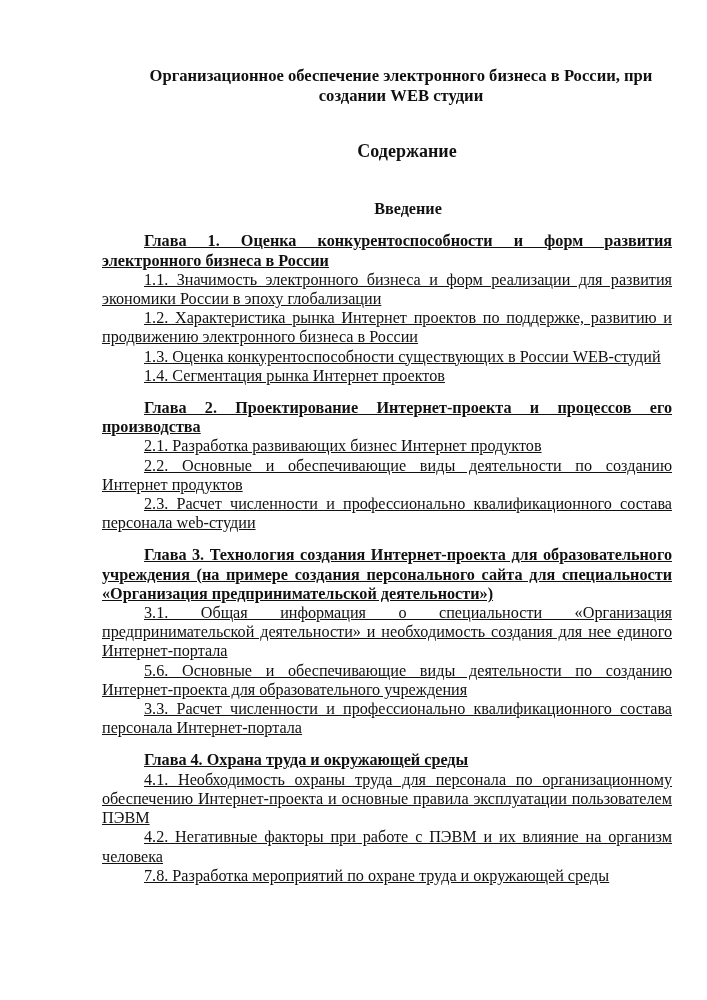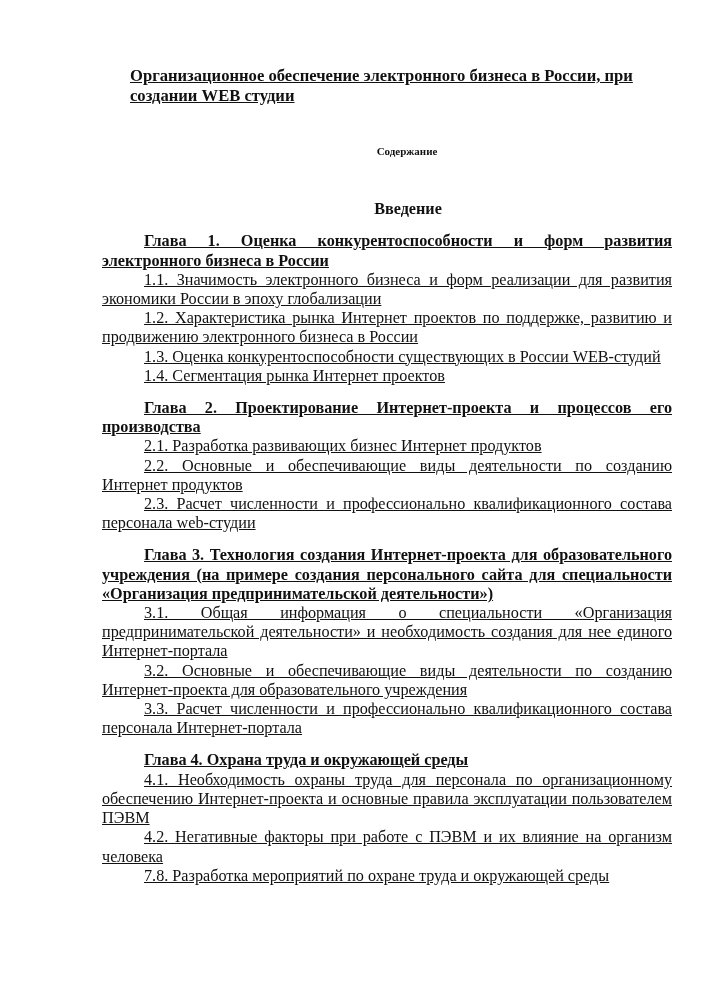--- a/index.html
+++ b/index.html
@@ -18,32 +18,32 @@
     .page {
       position: absolute;
       left: 102px;
       top: 66px;
       width: 570px;
       font-size: 16.2px;
       line-height: 19.2px;
     }
     .title {
       font-weight: bold;
+      text-align: center;
       margin: 0;
       font-size: 16.6px;
       line-height: 20px;
       padding-left: 28px;
-      text-decoration: underline;
     }
     .toc-heading {
       font-weight: bold;
       text-align: center;
       margin: 8px;
       margin-top: 36px;
-      font-size: 11px;
+      font-size: 18px;
       padding-left: 40px;
     }
     .intro {
       font-weight: bold;
       margin: 0;
       margin-top: 39px;
       text-indent: 42px;
       text-align: center;
     }
     .chapter {
@@ -81,21 +81,21 @@
   <div class="chapter">
     <p class="chapter-title">Глава 2. Проектирование Интернет-проекта и процессов его производства</p>
     <p class="section">2.1. Разработка развивающих бизнес Интернет продуктов</p>
     <p class="section">2.2. Основные и обеспечивающие виды деятельности по созданию Интернет продуктов</p>
     <p class="section">2.3. Расчет численности и профессионально квалификационного состава персонала web-студии</p>
   </div>
 
   <div class="chapter">
     <p class="chapter-title">Глава 3. Технология создания Интернет-проекта для образовательного учреждения (на примере создания персонального сайта для специальности «Организация предпринимательской деятельности»)</p>
     <p class="section">3.1. Общая информация о специальности «Организация предпринимательской деятельности» и необходимость создания для нее единого Интернет-портала</p>
-    <p class="section">3.2. Основные и обеспечивающие виды деятельности по созданию Интернет-проекта для образовательного учреждения</p>
+    <p class="section">5.6. Основные и обеспечивающие виды деятельности по созданию Интернет-проекта для образовательного учреждения</p>
     <p class="section">3.3. Расчет численности и профессионально квалификационного состава персонала Интернет-портала</p>
   </div>
 
   <div class="chapter">
     <p class="chapter-title">Глава 4. Охрана труда и окружающей среды</p>
     <p class="section">4.1. Необходимость охраны труда для персонала по организационному обеспечению Интернет-проекта и основные правила эксплуатации пользователем ПЭВМ</p>
     <p class="section">4.2. Негативные факторы при работе с ПЭВМ и их влияние на организм человека</p>
     <p class="section">7.8. Разработка мероприятий по охране труда и окружающей среды</p>
   </div>
 </div>

